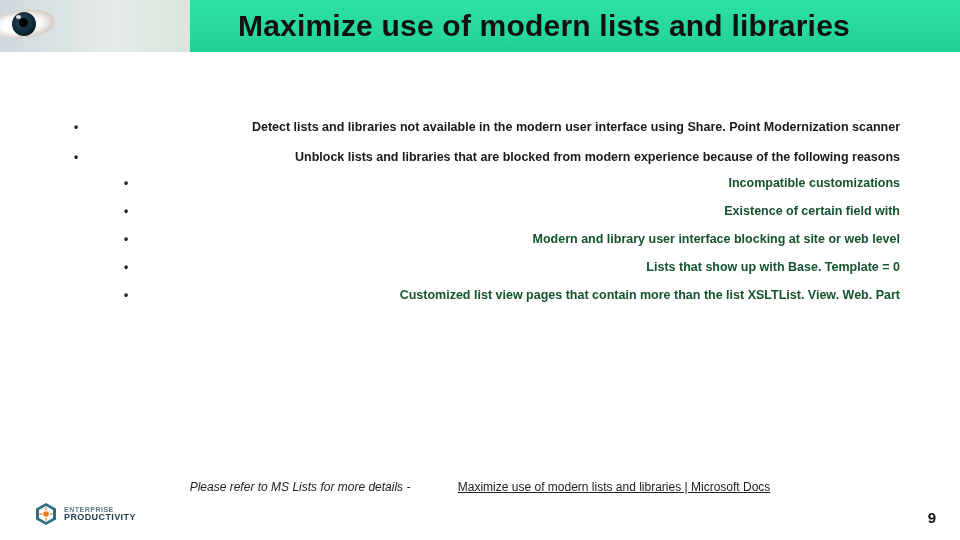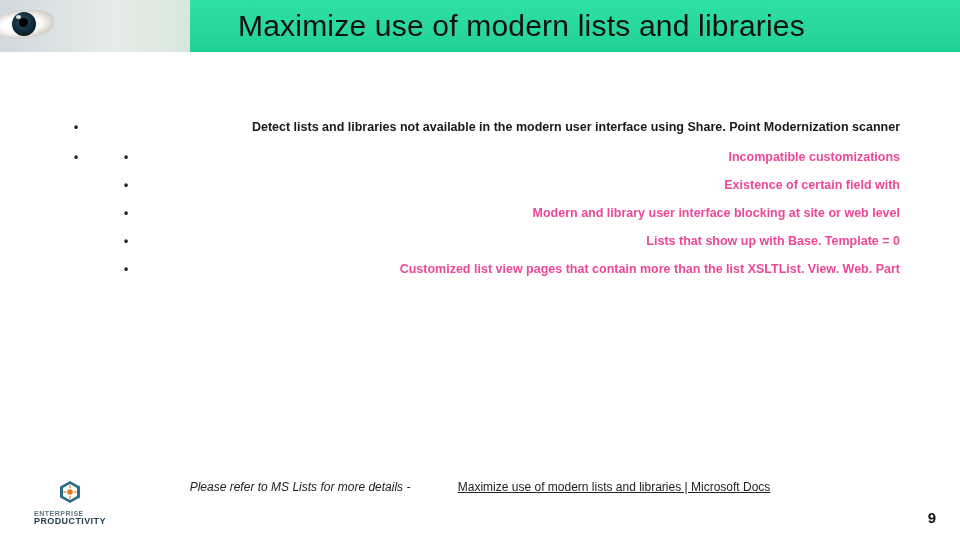--- a/index.html
+++ b/index.html
@@ -62,21 +62,21 @@
   .header-right {
     flex: 1;
     background: #28d89a;
     background: linear-gradient(180deg, #2ee0a3 0%, #28d89a 60%, #1fd193 100%);
     display: flex;
     align-items: center;
     padding-left: 48px;
   }
   .title {
     font-size: 30px;
-    font-weight: 400;
+    font-weight: 700;
     color: #111;
     letter-spacing: 0.2px;
   }
   .content {
     position: absolute;
     top: 120px;
     left: 70px;
     right: 60px;
     text-align: right;
   }
@@ -102,21 +102,21 @@
   ul.sub {
     list-style: none;
     margin-top: 12px;
   }
   ul.sub > li {
     position: relative;
     padding-left: 54px;
     margin-bottom: 14px;
     font-size: 12.5px;
     font-weight: 600;
-    color: #ec4899;
+    color: #14532d;
   }
   ul.sub > li::before {
     content: "•";
     position: absolute;
     left: 32px;
     top: 0;
     font-size: 12px;
     color: #222;
   }
   .footer-note {
@@ -144,21 +144,20 @@
     font-weight: 700;
     color: #111;
   }
   .footer-logo {
     position: absolute;
     bottom: 14px;
     left: 34px;
     display: flex;
     align-items: center;
     gap: 6px;
-    flex-direction: column;
   }
   .footer-logo .hex {
     width: 24px; height: 24px; position: relative;
   }
   .footer-logo .hex svg { display: block; }
   .footer-logo .txt {
     display: flex; flex-direction: column;
     line-height: 1;
   }
   .footer-logo .txt .t1 {
@@ -190,20 +189,21 @@
     <div class="title">Maximize use of modern lists and libraries</div>
   </div>
 </div>
 
 <div class="content">
   <ul class="main">
     <li>
       <span>Detect lists and libraries not available in the modern user interface using  Share. Point Modernization scanner</span>
     </li>
     <li>
+      <span>Unblock lists and libraries that are blocked from modern experience because of the following reasons</span>
       <ul class="sub">
         <li><span>Incompatible customizations</span></li>
         <li><span>Existence of certain field with</span></li>
         <li><span>Modern and library user interface blocking at site or web level</span></li>
         <li><span>Lists that show up with Base. Template = 0</span></li>
         <li><span>Customized list view pages that contain more than the list XSLTList. View. Web. Part</span></li>
       </ul>
     </li>
   </ul>
 </div>

